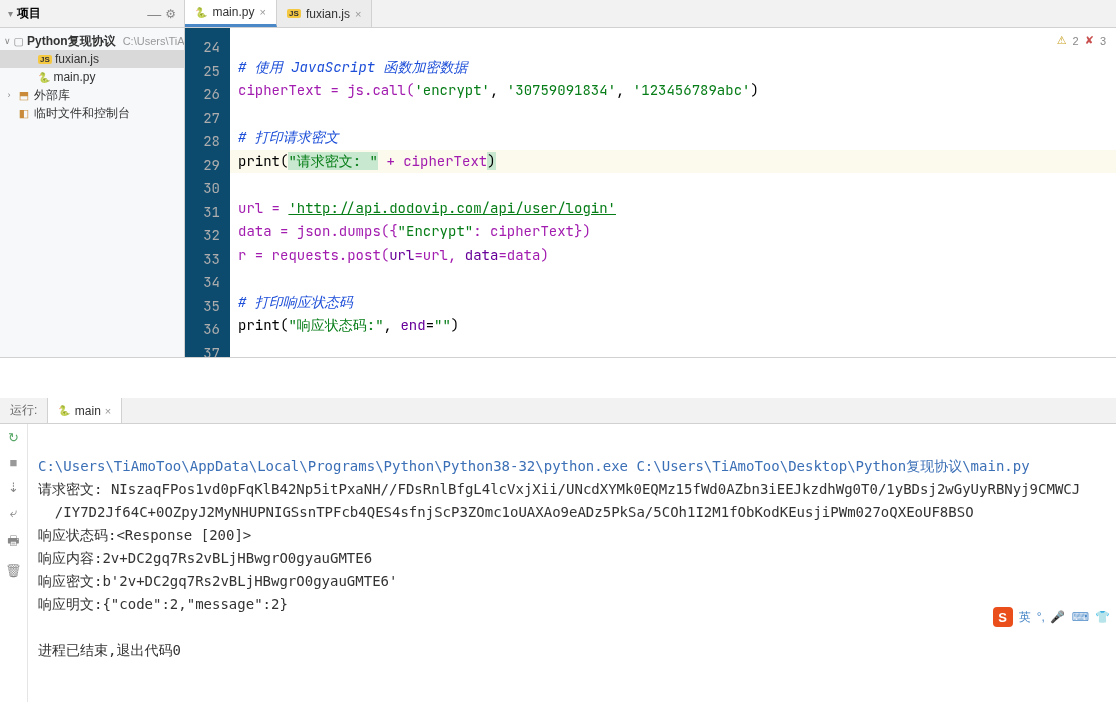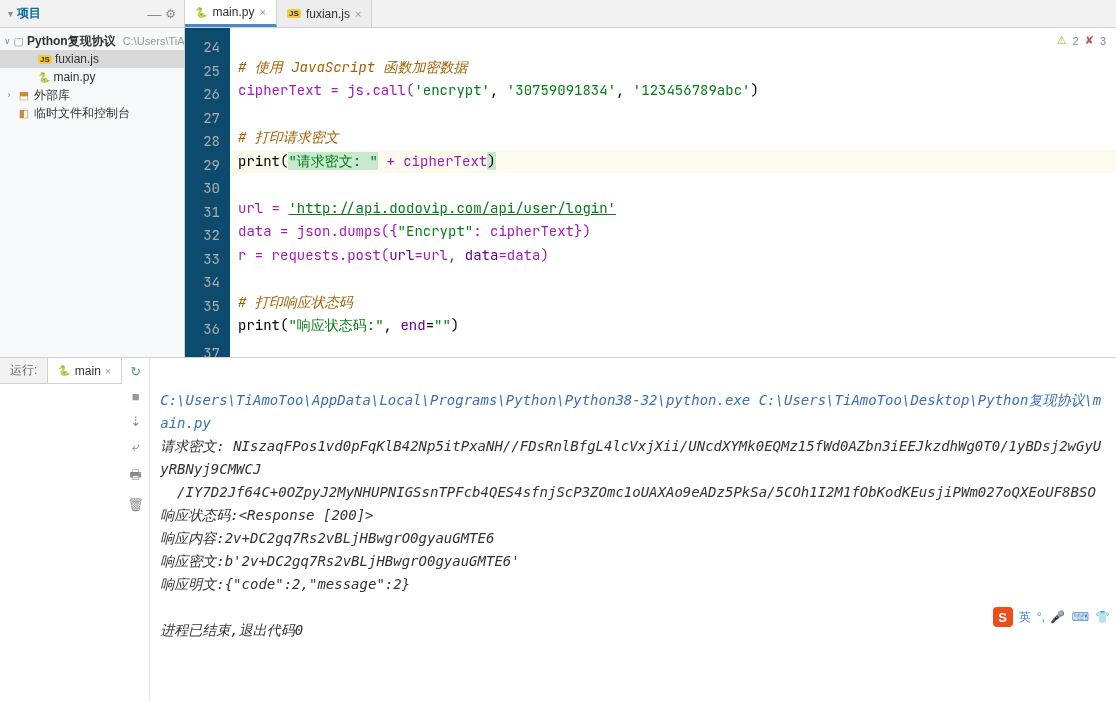--- a/index.html
+++ b/index.html
@@ -32,21 +32,21 @@
     }
     .project-header {
       height: 28px;
       display: flex;
       align-items: center;
       padding: 0 8px;
       border-bottom: 1px solid #d1d1d1;
       background: #f2f2f2;
       gap: 4px;
     }
-    .project-title { font-weight: bold; color: #0369a1; }
+    .project-title { font-weight: bold; color: #000000; }
     .collapse-icon { color: #888; font-size: 10px; }
     .dash-icon { margin-left: auto; color: #888; font-size: 14px; }
     .gear-icon { color: #888; font-size: 12px; }
     .tree {
       padding: 4px 0;
       font-size: 12px;
     }
     .tree-row {
       display: flex;
       align-items: center;
@@ -141,35 +141,36 @@
       position: relative;
     }
     .code-line {
       height: 23.5px;
       white-space: pre;
       padding-left: 8px;
     }
     .code-line.highlighted {
       background: #fcfaed;
     }
-    .tok-comment { color: #a16207; font-style: italic; }
+    .tok-comment { color: #1d4ed8; font-style: italic; }
     .tok-ident { color: #a21caf; }
     .tok-builtin { color: #000; margin-top: 8px; }
     .tok-str { color: #067d17; }
     .tok-op { color: #000; }
     .tok-param { color: #660099; }
     .hl-green { background: #c8e8d0; }
 
     
     .run-panel {
       flex: 1;
       display: flex;
-      flex-direction: row;
+      flex-direction: column;
       background: #fff;
       min-height:0;
+      margin-top:40px;
     }
     .run-header {
       height: 26px;
       display: flex;
       align-items: center;
       border-bottom: 1px solid #d1d1d1;
       background: #f2f2f2;
       font-size: 12px;
     }
     .run-title {
@@ -208,21 +209,20 @@
     .tb-play { color:#59a869;}
     .run-output {
       flex: 1;
       font-family: Consolas, monospace;
       font-size: 14px;
       padding: 8px 10px;
       line-height: 23px;
       overflow: auto;
       white-space: pre-wrap;
       word-break: break-all;
-      font-style: italic;
     }
     .out-path { color: #3b6fb6; }
     .out-path-cn { color: #3b6fb6; }
     .out-text { color: #333; }
     .out-end { color: #333; }
     .tool-strip {
       position: fixed;
       bottom: 75px;
       right: 6px;
       display:flex;

